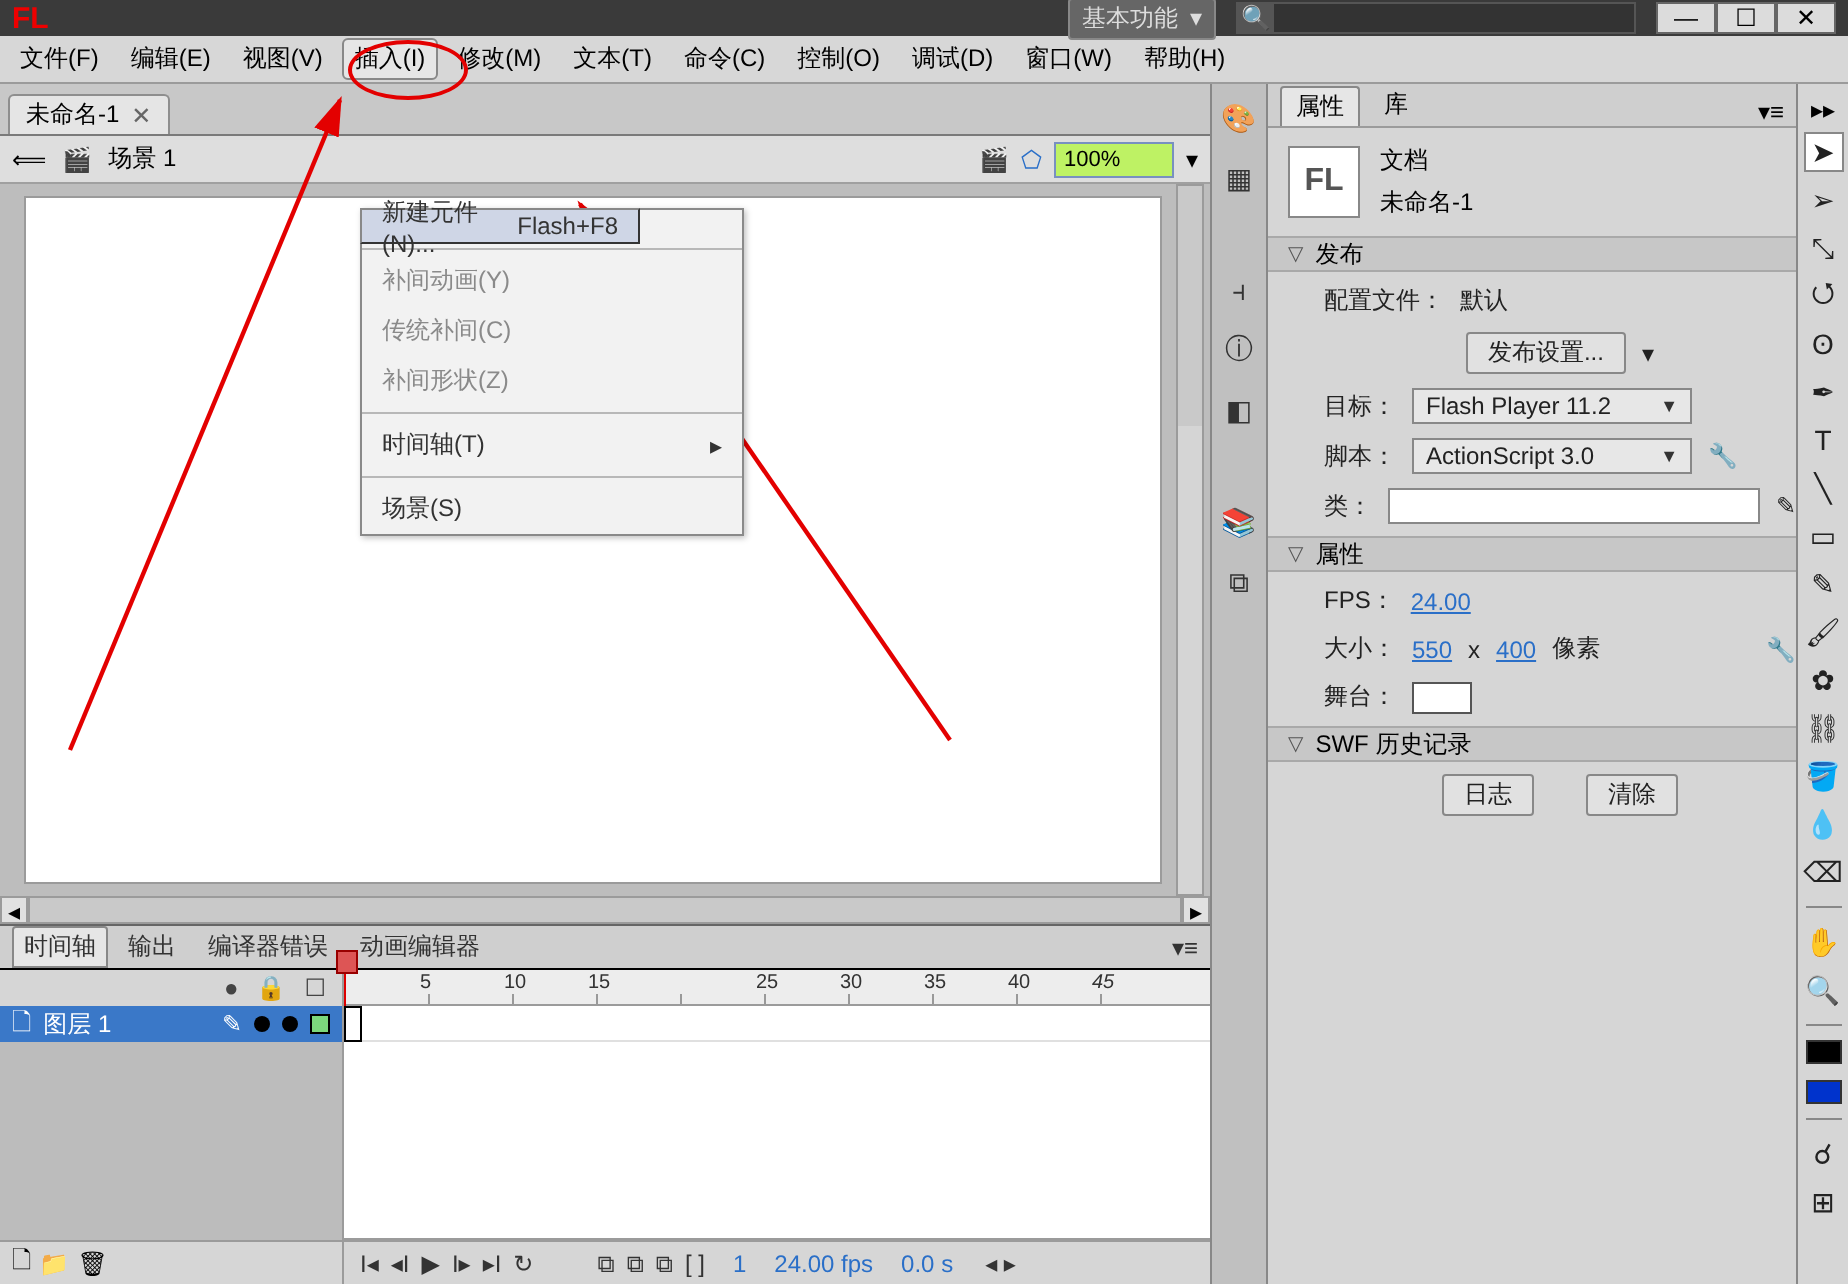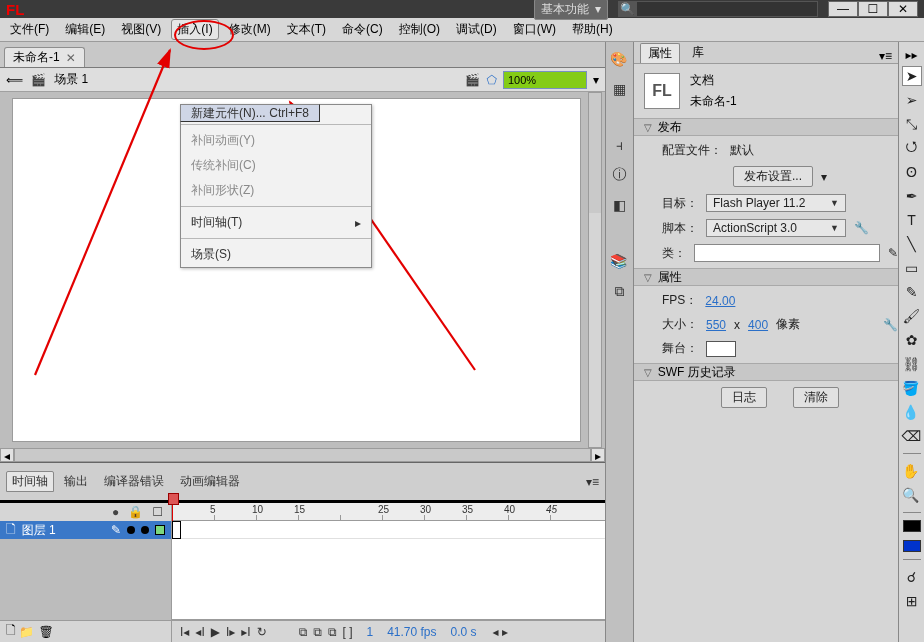--- a/index.html
+++ b/index.html
@@ -25,30 +25,30 @@
   .dd .row span.sc { margin-left: auto; }
   .dd .row.dis { color: #8a8a8a; }
   .dd .sep { border-top: 1px solid #b8b8b8; margin: 3px 0; }
   
   .left { flex: 1; display: flex; flex-direction: column; background: #b7b7b7; }
   .doctabs { height: 26px; background: #c8c8c8; display: flex; align-items: flex-end; padding: 0 4px; border-bottom: 1px solid #7a7a7a; }
   .doctabs .tab { height: 20px; background: #e5e5e5; border: 1px solid #8e8e8e; border-bottom: 0; padding: 2px 8px; display: flex; align-items: center; gap: 6px; border-radius: 3px 3px 0 0; }
   .doctabs .tab .x { color: #666; }
   .scenebar { height: 24px; background: #dedede; display: flex; align-items: center; padding: 0 6px; gap: 8px; border-bottom: 1px solid #a0a0a0; }
   .scenebar .right { margin-left: auto; display: flex; align-items: center; gap: 6px; }
-  .zoom { width: 84px; height: 18px; border: 1px solid #7890c0; background: #84cc16; color: #000; font-size: 11px; padding: 0 4px; }
+  .zoom { width: 60px; height: 18px; border: 1px solid #7890c0; background: #bef264; color: #000; font-size: 11px; padding: 0 4px; }
   .canvas-wrap { flex: 1; position: relative; overflow: hidden; background: #bdbdbd; }
   .canvas { position: absolute; left: 12px; top: 6px; right: 24px; bottom: 6px; background: #fff; border: 1px solid #9b9b9b; }
   .hscrollbar { height: 14px; background: #d5d5d5; display: flex; align-items: center; }
   .hscrollbar .l, .hscrollbar .r { width: 14px; height: 14px; background: #e1e1e1; border: 1px solid #9b9b9b; text-align: center; }
   .hscrollbar .track { flex: 1; background: #e9e9e9; border: 1px solid #9b9b9b; height: 14px; position: relative; }
   .hscrollbar .thumb { position: absolute; left: 0; height: 12px; width: 100%; background: #c9c9c9; }
 
   .bottompanel { height: 180px; border-top: 1px solid #666; background: #d6d6d6; display: flex; flex-direction: column; }
-  .bptabs { height: 40px; display: flex; align-items: center; padding: 0 6px; gap: 4px; color: #333; background: #cfcfcf; border-bottom: 3px solid #000000; }
+  .bptabs { height: 22px; display: flex; align-items: center; padding: 0 6px; gap: 4px; color: #333; background: #cfcfcf; border-bottom: 1px solid #000000; }
   .bptabs .t { padding: 2px 6px; }
   .bptabs .t.active { background: #e6e6e6; border: 1px solid #888; border-radius: 2px 2px 0 0; padding: 1px 5px; }
   .bptabs .spacer { flex: 1; }
   .tl-head { display: flex; height: 18px; background: #d6d6d6; }
   .tl-layerhead { width: 172px; border-right: 1px solid #9b9b9b; display: flex; align-items: center; justify-content: flex-end; gap: 9px; padding-right: 8px; color: #444; }
   .tl-ruler { flex: 1; position: relative; background: #ededed; border-bottom: 1px solid #9b9b9b; }
   .tl-ruler span { position: absolute; top: 1px; font-size: 10px; color: #333; }
   .tick { position: absolute; width: 1px; bottom: 0; top: 12px; background: #999; }
   .tl-body { display: flex; flex: 1; }
   .tl-layercol { width: 172px; border-right: 1px solid #9b9b9b; background: #bcbcbc; }
@@ -230,21 +230,21 @@
           <span>▶</span>
           <span>I▸</span>
           <span>▸I</span>
           <span>↻</span>
           <span style="width:20px"></span>
           <span>⧉</span>
           <span>⧉</span>
           <span>⧉</span>
           <span>[ ]</span>
           <span class="blue">1</span>
-          <span class="blue">41.70 fps</span>
+          <span class="blue">24.00 fps</span>
           <span class="blue">0.0 s</span>
           <span style="margin-left:10px">◂              ▸</span>
         </div>
       </div>
     </div>
   </div>
 
   <div class="rightstrip">
     <div class="ic">🎨</div>
     <div class="ic">▦</div>
@@ -368,21 +368,21 @@
     <div class="swatch" style="background:#000"></div>
     <div class="swatch" style="background:#0033cc;margin-top:4px"></div>
     <div class="sep"></div>
     <div class="tool">☌</div>
     <div class="tool">⊞</div>
   </div>
 
   <div class="dd">
     <div class="row sel">
       <span>新建元件(N)...</span>
-        <span class="sc">Ctrl+F8</span>
+        <span class="sc">Flash+F8</span>
     </div>
     <div class="sep"></div>
     <div class="row dis">
         <span>补间动画(Y)</span>
       </div>
     <div class="row dis">
         <span>传统补间(C)</span>
       </div>
     <div class="row dis">
         <span>补间形状(Z)</span>

